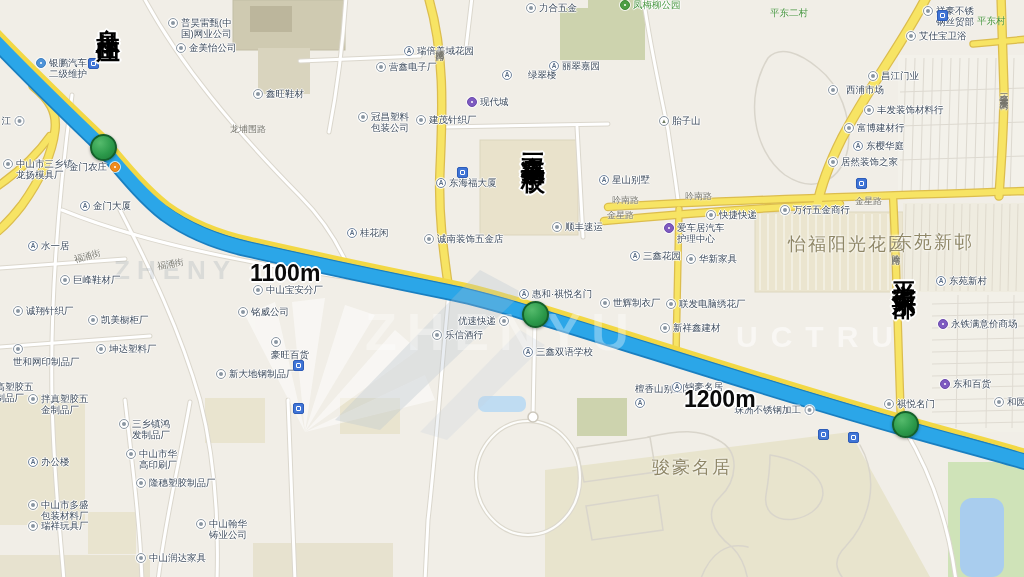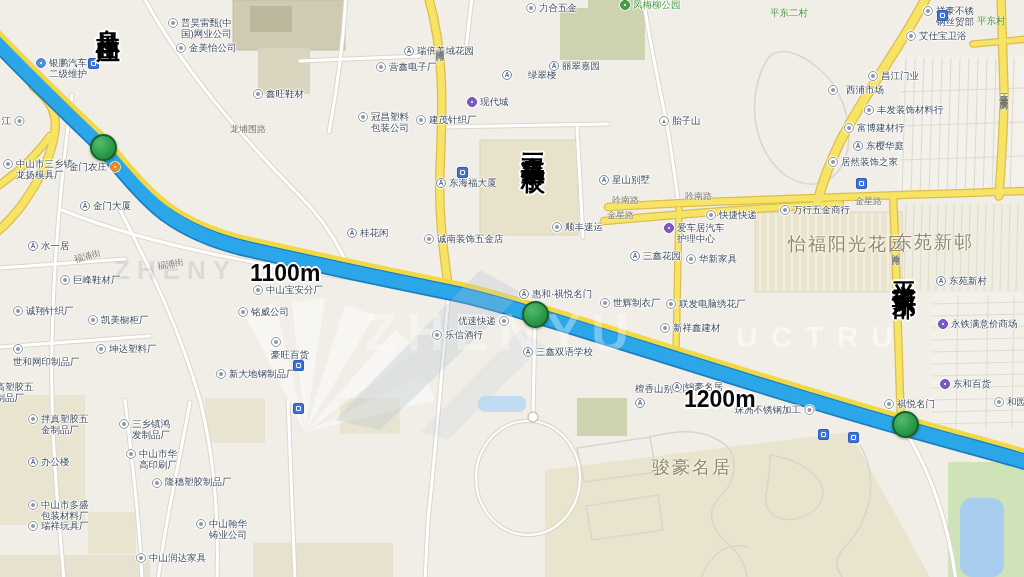--- a/index.html
+++ b/index.html
@@ -341,21 +341,21 @@
         <div class="ptxt">
           <div>坤达塑料厂</div>
         </div>
       </div>
       <div class="prow" style="left: -14px; top: 382px;">
         <div class="ptxt">
           <div>特高塑胶五</div>
           <div>金制品厂</div>
         </div>
       </div>
-      <div class="prow" style="left: 28px; top: 394px; margin-top: 20px;">
+      <div class="prow" style="left: 28px; top: 394px;">
         <span class="mic "></span>
         <div class="ptxt">
           <div>拌真塑胶五</div>
           <div>金制品厂</div>
         </div>
       </div>
       <div class="prow" style="left: 28px; top: 457px;">
         <span class="mic bldg"></span>
         <div class="ptxt">
           <div>办公楼</div>
@@ -381,21 +381,21 @@
           <div>发制品厂</div>
         </div>
       </div>
       <div class="prow" style="left: 126px; top: 449px;">
         <span class="mic "></span>
         <div class="ptxt">
           <div>中山市华</div>
           <div>高印刷厂</div>
         </div>
       </div>
-      <div class="prow" style="left: 152px; top: 478px; font-family: Liberation Mono, monospace;">
+      <div class="prow" style="left: 136px; top: 478px;">
         <span class="mic "></span>
         <div class="ptxt">
           <div>隆穗塑胶制品厂</div>
         </div>
       </div>
       <div class="prow" style="left: 196px; top: 519px;">
         <span class="mic "></span>
         <div class="ptxt">
           <div>中山翰华</div>
           <div>铸业公司</div>

